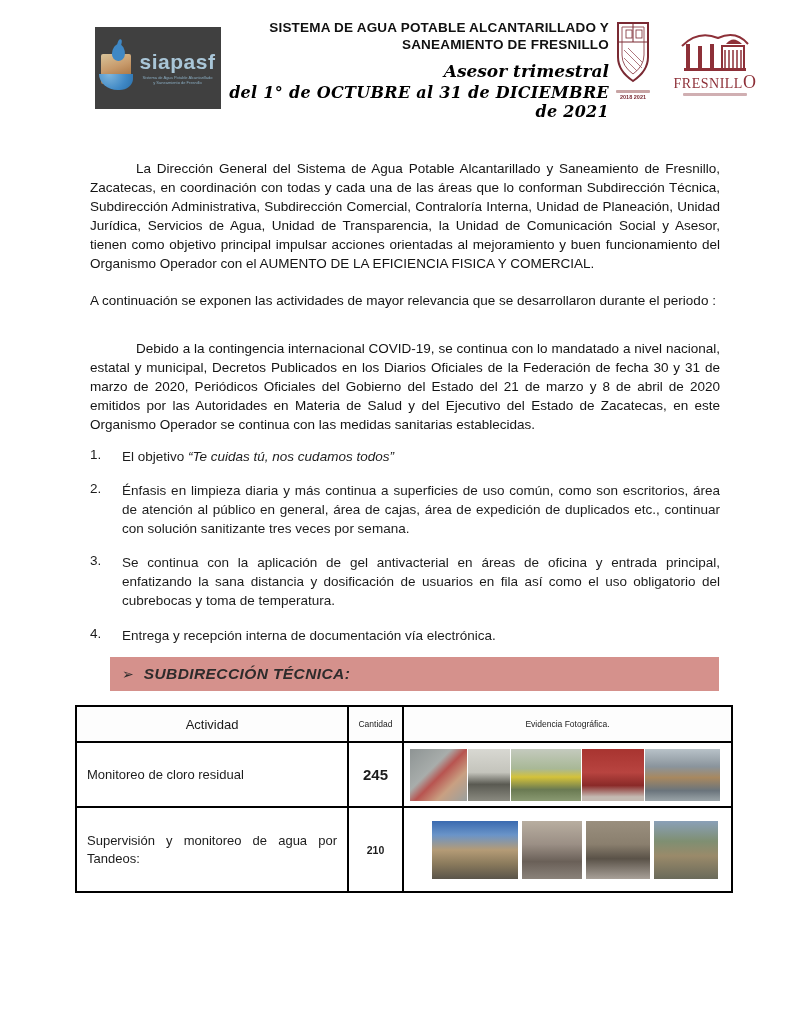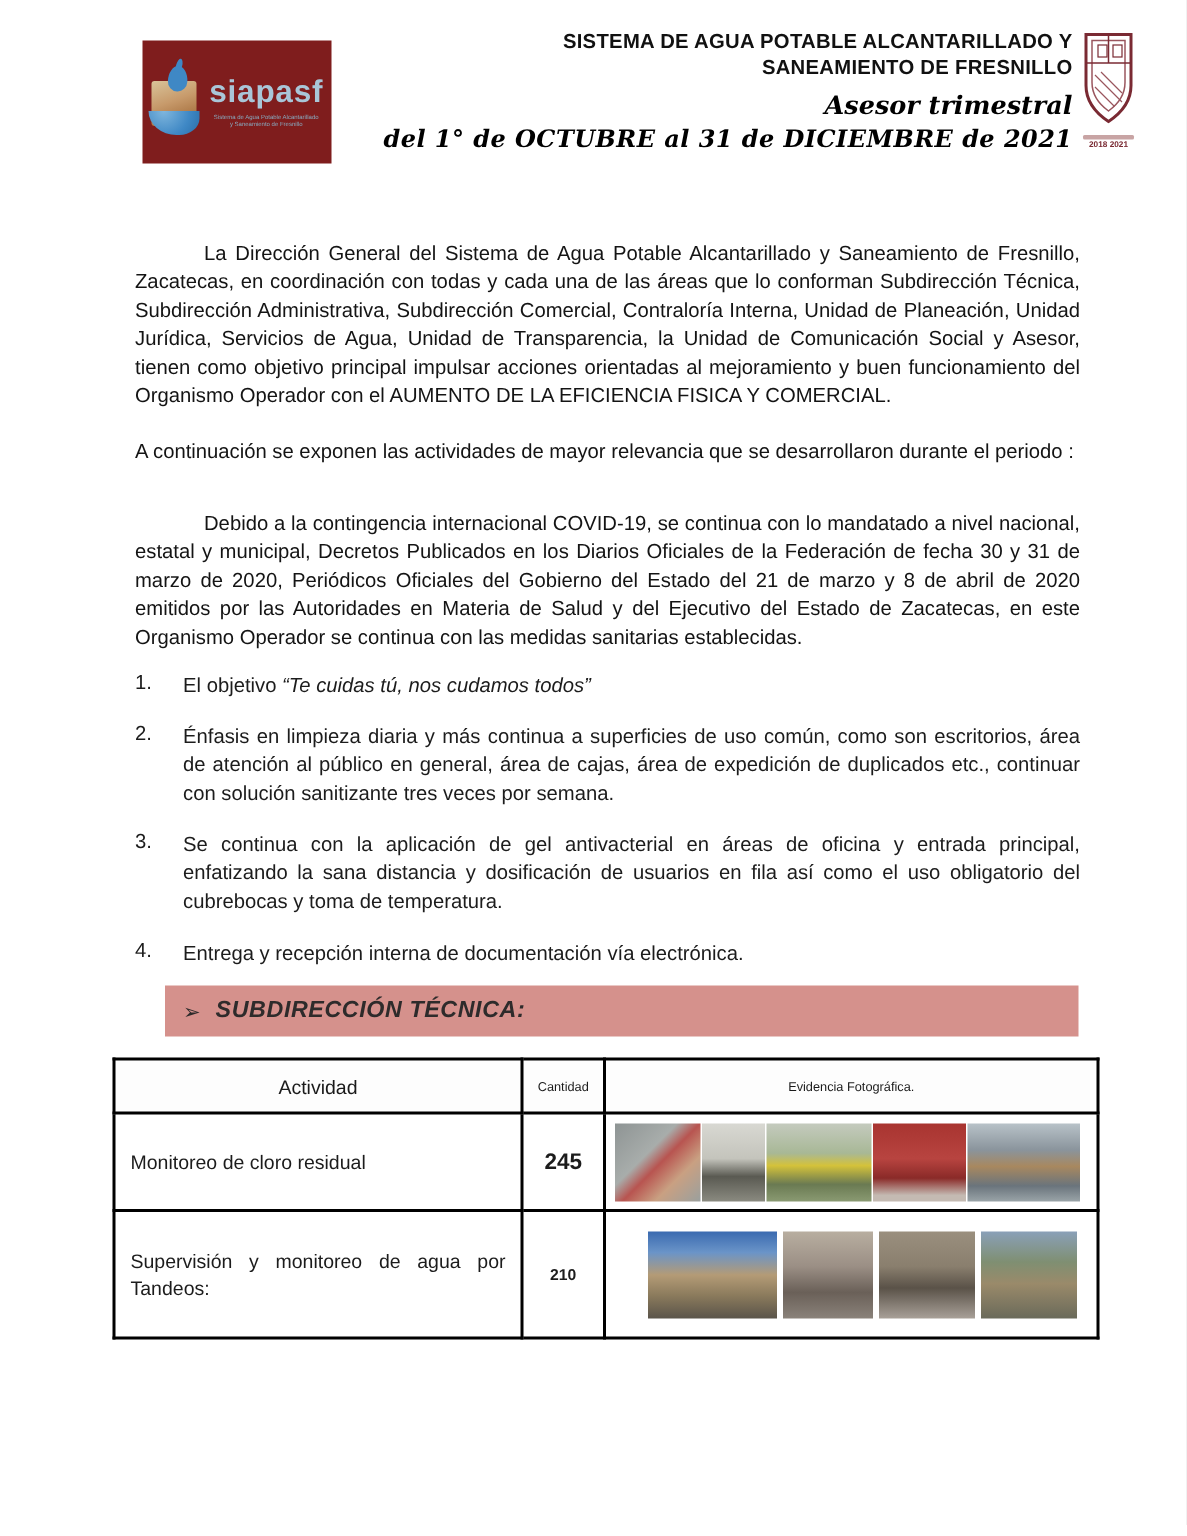--- a/index.html
+++ b/index.html
@@ -6,21 +6,21 @@
   html,body { background:#e8e8e8; }
   body { font-family:"Liberation Sans", sans-serif; }
   .page {
     position:relative; width:791px; height:1024px; margin:0 auto;
     background:#ffffff; color:#1c1c1c; overflow:hidden;
   }
 
   
   .header { position:absolute; top:20px; left:95px; width:668px; height:92px;
             display:flex; align-items:flex-start; }
-  .siapasf-box { width:126px; height:82px; background:#7f1d1d; margin-top:7px;
+  .siapasf-box { width:126px; height:82px; background:#404040; margin-top:7px;
                  display:flex; align-items:center; justify-content:center; gap:5px; }
   .siapasf-mark { width:34px; height:44px; position:relative; }
   .siapasf-square { position:absolute; left:0; top:8px; width:30px; height:30px;
                     background:linear-gradient(160deg,#d9c49a 0%,#c79a6b 45%,#b27f4e 70%,#8a6a46 100%);
                     border-radius:2px; }
   .siapasf-wave { position:absolute; left:-2px; bottom:0; width:34px; height:16px;
                   background:radial-gradient(circle at 30% 0%,#7fb6dd 0%,#3f88c5 60%,#2a6ea8 100%);
                   border-radius:0 0 40% 55%/0 0 70% 100%; }
   .siapasf-drop { position:absolute; left:11px; top:-2px; width:13px; height:17px;
                   background:#3f88c5; border-radius:50% 50% 50% 50%/60% 60% 40% 40%;
@@ -135,20 +135,34 @@
         <line x1="6" y1="22" x2="36" y2="22" stroke="#7a2a33" stroke-width="1"></line>
         <line x1="21" y1="3" x2="21" y2="22" stroke="#7a2a33" stroke-width="1"></line>
         <path d="M12 30 l18 18 M12 38 l13 13 M16 28 l14 14" stroke="#9a565e" stroke-width="0.8"></path>
         <rect x="14" y="10" width="6" height="8" fill="none" stroke="#7a2a33" stroke-width="0.8"></rect>
         <rect x="24" y="10" width="6" height="8" fill="none" stroke="#7a2a33" stroke-width="0.8"></rect>
       </svg>
       <div class="crest-line"></div>
       <div class="crest-years">2018 2021</div>
     </div>
 
+    <div class="fresnillo">
+      <svg width="74" height="44" viewBox="0 0 74 44">
+        <path d="M4 18 Q20 2 40 10 Q58 2 70 16" fill="none" stroke="#8d3038" stroke-width="2"></path>
+        <rect x="8" y="16" width="4" height="26" fill="#8d3038"></rect>
+        <rect x="20" y="18" width="4" height="24" fill="#8d3038"></rect>
+        <rect x="32" y="16" width="4" height="26" fill="#8d3038"></rect>
+        <path d="M44 18 h22 v24 h-22 z" fill="none" stroke="#8d3038" stroke-width="2"></path>
+        <path d="M47 22 v18 M51 22 v18 M55 22 v18 M59 22 v18 M63 22 v18" stroke="#8d3038" stroke-width="1.5"></path>
+        <path d="M48 16 q7 -9 16 0" fill="#8d3038"></path>
+        <rect x="6" y="40" width="62" height="3" fill="#8d3038"></rect>
+      </svg>
+      <div class="fresnillo-name"><span>FRESNILL</span><span class="bigO">O</span></div>
+      <div class="fresnillo-tagline"></div>
+    </div>
   </div>
 
 
   <p class="bodytext indent p1"><span>La Dirección General del Sistema de Agua Potable Alcantarillado y Saneamiento de Fresnillo, Zacatecas, en coordinación con todas y cada una de las áreas que lo conforman Subdirección Técnica, Subdirección Administrativa, Subdirección Comercial, Contraloría Interna, Unidad de Planeación, Unidad Jurídica, Servicios de Agua, Unidad de Transparencia, la Unidad de Comunicación Social y Asesor, tienen como objetivo principal impulsar acciones orientadas al mejoramiento y buen funcionamiento del Organismo Operador con el </span><span class="em-caps">AUMENTO DE LA EFICIENCIA FISICA Y COMERCIAL.</span></p>
 
   <p class="bodytext p2">A continuación se exponen las actividades de mayor relevancia que se desarrollaron durante el periodo :</p>
 
   <p class="bodytext indent p3">Debido a la contingencia internacional COVID-19, se continua con lo mandatado a nivel nacional, estatal y municipal, Decretos Publicados en los Diarios Oficiales de la Federación de fecha 30 y 31 de marzo de 2020, Periódicos Oficiales del Gobierno del Estado del 21 de marzo y 8 de abril de 2020 emitidos por las Autoridades en Materia de Salud y del Ejecutivo del Estado de Zacatecas, en este Organismo Operador se continua con las medidas sanitarias establecidas.</p>
 
   <div class="numlist">

